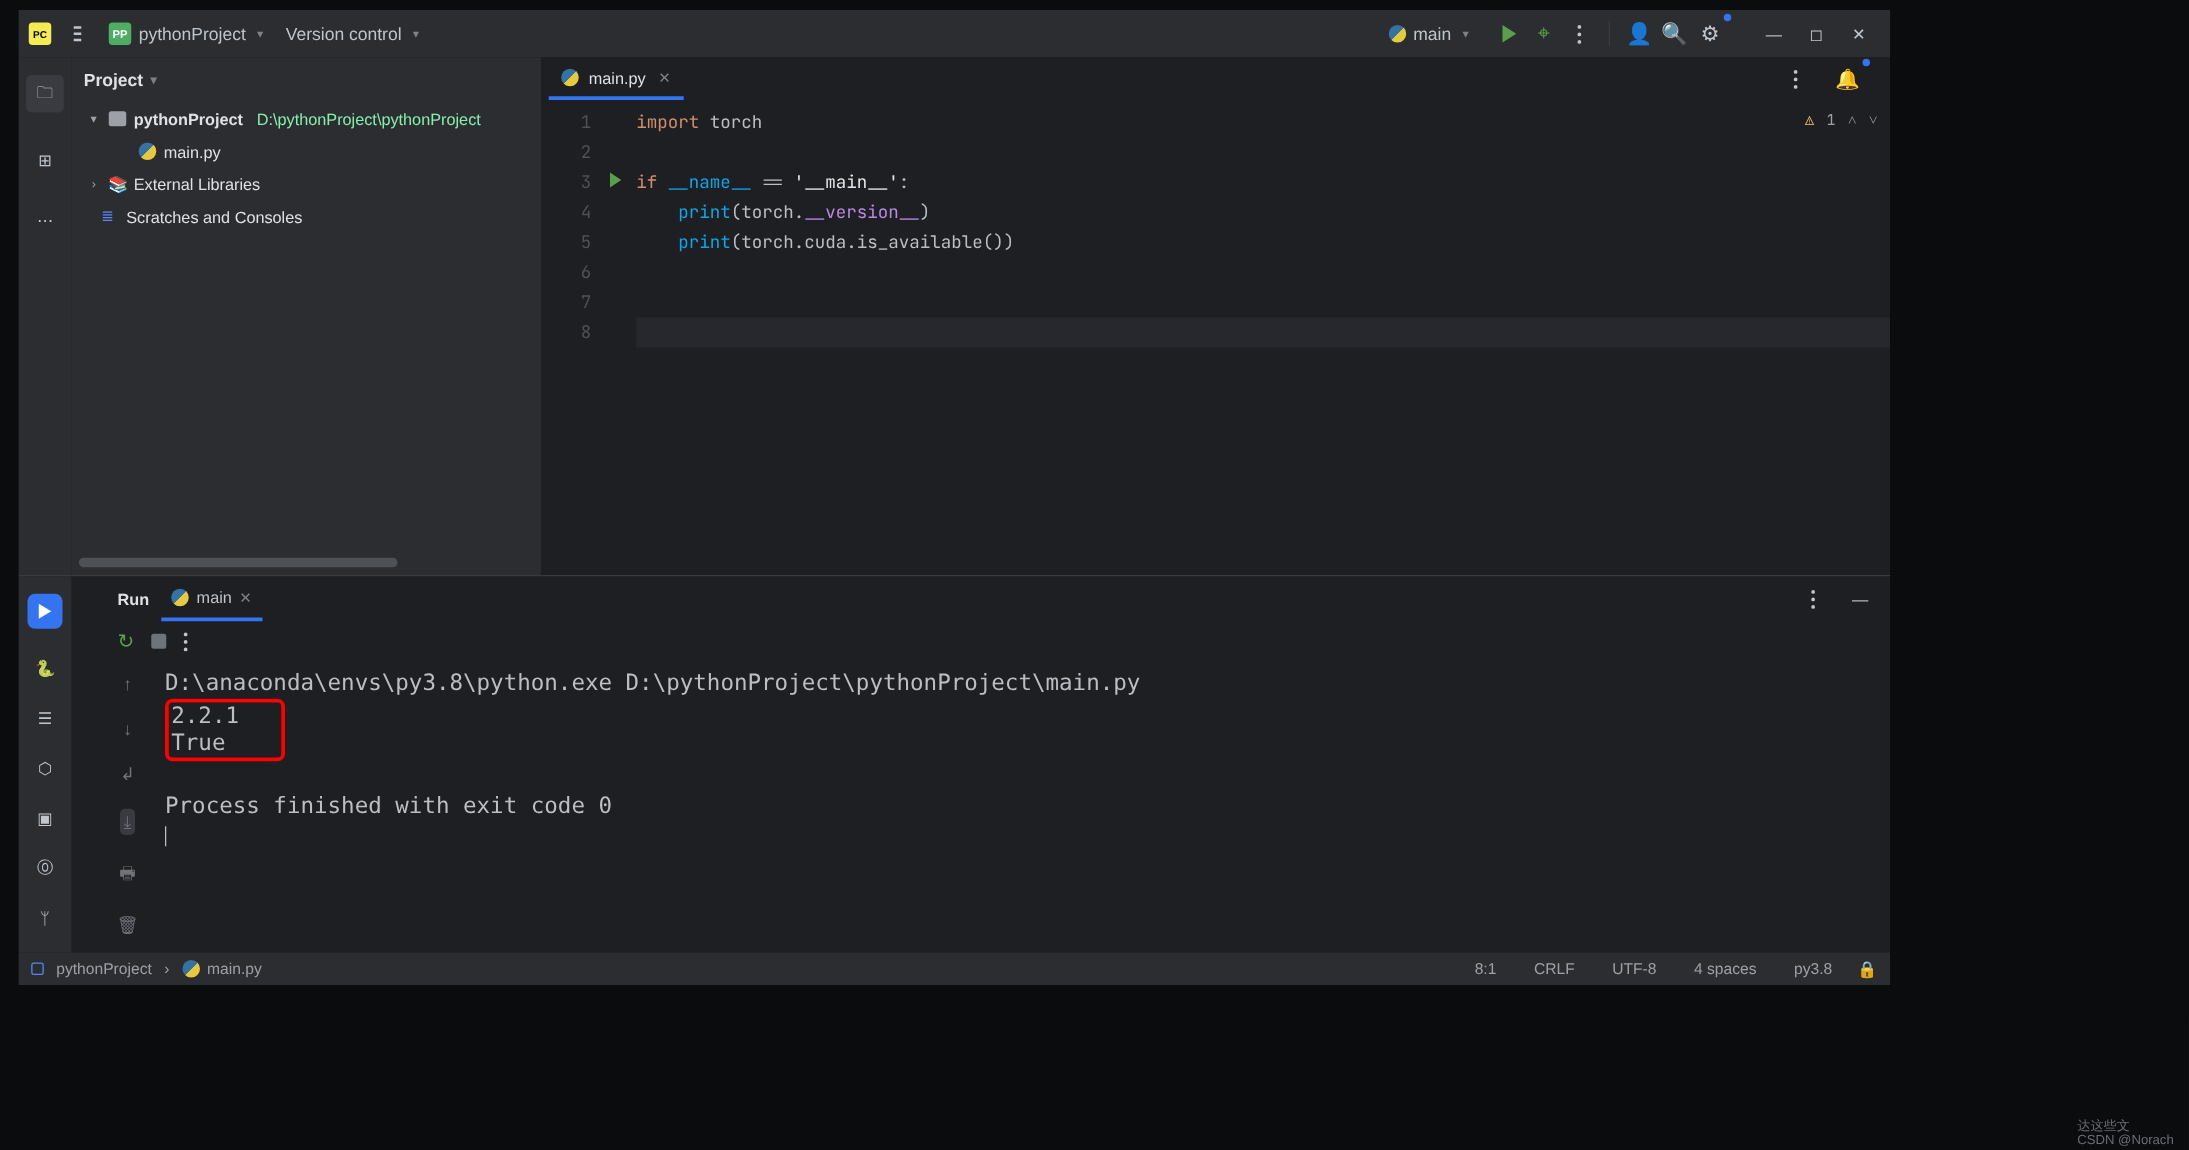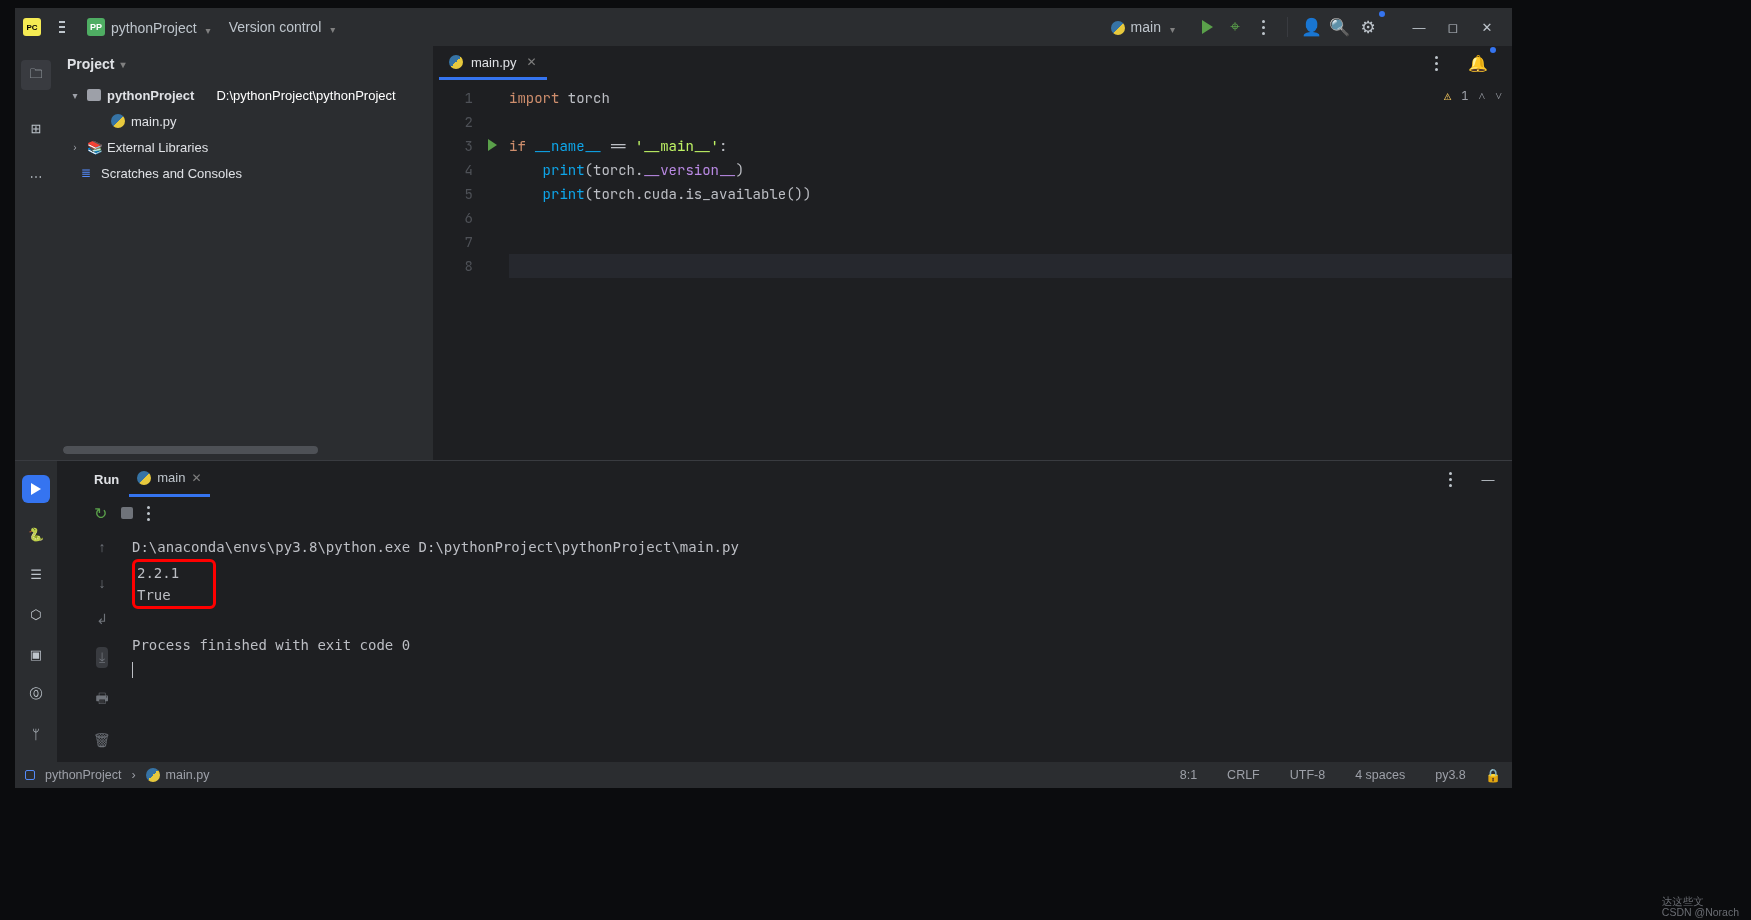--- a/index.html
+++ b/index.html
@@ -15,21 +15,21 @@
   width: 1497px; height: 780px;
   background: #1e1f22; display: flex; flex-direction: column;
 }
 
 .titlebar {
   height: 38px; background: #2b2d30;
   display: flex; align-items: center; padding: 0 8px;
 }
 .ide-logo { width: 18px; height: 18px; background: #f5eb53; border-radius: 3px; display:flex;align-items:center;justify-content:center;font-size:8px;color:#000;font-weight:bold;margin-right:18px;}
 .ham { width:18px;height:2px;background:#bec5cc;box-shadow:0 -5px 0 #bec5cc,0 5px 0 #bec5cc;margin-right:22px;}
-.proj-chip{display:flex;align-items:flex-end;gap:6px;margin-right:18px;}
+.proj-chip{display:flex;align-items:center;gap:6px;margin-right:18px;}
 .proj-icon{width:18px;height:18px;background:#4fad63;border-radius:3px;display:flex;align-items:center;justify-content:center;font-size:9px;color:#fff;font-weight:bold;}
 .titlebar .lbl{font-size:14px;color:#bec5cc;}
 .chev{font-size:10px;color:#808080;margin-left:3px;}
 .title-spacer{flex:1;}
 .py-icon-s{width:14px;height:14px;border-radius:50%;background:linear-gradient(135deg,#3673a5 50%,#e7c93d 50%);display:inline-block;}
 .run-tri{width:0;height:0;border-left:11px solid #5aa04a;border-top:7px solid transparent;border-bottom:7px solid transparent;}
 .dots-v{display:flex;flex-direction:column;gap:3px;align-items:center;}
 .dots-v span{width:3px;height:3px;border-radius:50%;background:#bec5cc;}
 .tb-btn{width:28px;height:28px;display:flex;align-items:center;justify-content:center;cursor:pointer;border-radius:4px;}
 .tb-sep{width:1px;height:20px;background:#393b40;margin:0 10px;}
@@ -43,21 +43,21 @@
 .activity .ico{width:20px;height:20px;display:flex;align-items:center;justify-content:center;color:#bec5cc;cursor:pointer;}
 .activity .ico.sel{background:#393b40;border-radius:4px;width:30px;height:30px;}
 
 .sidebar{width:376px;background:#2b2d30;display:flex;flex-direction:column;}
 .side-hdr{height:36px;display:flex;align-items:center;padding:0 10px;font-weight:600;font-size:14px;color:#dfe1e5;}
 .tree{flex:1;overflow:auto;padding-left:6px;}
 .tree-row{display:flex;align-items:center;height:26px;gap:6px;white-space:nowrap;}
 .tree-row .arr{width:12px;text-align:center;font-size:10px;color:#9da0a8;}
 .tree-row .nm{color:#dfe1e5;}
 .tree-row .nm.b{font-weight:700;}
-.tree-row .pth{color:#ffffff;margin-left:16px;}
+.tree-row .pth{color:#86efac;margin-left:5px;}
 .folder-ico{width:14px;height:12px;background:#9da0a8;border-radius:2px;display:inline-block;}
 .lib-ico{width:14px;height:14px;display:inline-block;font-size:13px;color:#9da0a8;}
 .scr-ico{width:14px;height:14px;display:inline-block;color:#548af7;font-size:12px;}
 .hscroll{height:8px;margin:2px 6px 6px 6px;border-radius:4px;position:relative;overflow:hidden;}
 .hscroll .thumb{position:absolute;left:0;top:0;height:100%;width:70%;background:#4e5156;border-radius:4px;}
 
 
 .editor{flex:1;background:#1e1f22;display:flex;flex-direction:column;min-width:0;}
 .tabs{height:36px;display:flex;align-items:center;padding:0 6px;background:#1e1f22;border-bottom:1px solid #1e1f22;}
 .etab{height:32px;display:flex;align-items:center;gap:8px;padding:0 10px;border-bottom:3px solid #3574f0;color:#dfe1e5;}
@@ -66,21 +66,21 @@
 .bell{position:relative;margin:0 14px;}
 .bell .dot{position:absolute;top:-3px;right:-4px;width:6px;height:6px;background:#3574f0;border-radius:50%;}
 .code-wrap{flex:1;display:flex;position:relative;font-family:"JetBrains Mono",Consolas,monospace;font-size:14px;}
 .gutter{width:48px;text-align:right;color:#4e5157;padding:4px 8px 0 0;line-height:24px;}
 .gut-extra{width:22px;padding-top:4px;line-height:24px;text-align:center;}
 .run-g{width:0;height:0;border-left:9px solid #5aa04a;border-top:6px solid transparent;border-bottom:6px solid transparent;display:inline-block;}
 .code{flex:1;padding:4px 0 0 6px;line-height:24px;white-space:pre;color:#bcbec4;}
 .kw{color:#cf8e6d;}
 .id{color:#0ea5e9;}
 .dun{color:#b888e2;}
-.str{color:#bef264;}
+.str{color:#e5e5e5;}
 .par{color:#bcbec4;}
 .curline{display:inline-block;width:100%;}
 .probs{position:absolute;top:6px;right:10px;display:flex;align-items:center;gap:10px;color:#9da0a8;font-size:12px;}
 .warn{color:#f2c55c;}
 
 
 .run-panel{height:302px;display:flex;background:#1e1f22;border-top:1px solid #393b40;}
 .run-act{width:42px;background:#2b2d30;display:flex;flex-direction:column;align-items:center;gap:22px;padding-top:14px;}
 .run-act .ico{color:#bec5cc;width:18px;height:18px;display:flex;align-items:center;justify-content:center;}
 .run-act .play{width:28px;height:28px;background:#3574f0;border-radius:6px;display:flex;align-items:center;justify-content:center;}
@@ -90,21 +90,21 @@
 .run-hdr .ttl{font-weight:600;color:#dfe1e5;}
 .rtab{display:flex;align-items:center;gap:6px;height:36px;padding:0 8px;border-bottom:3px solid #3574f0;}
 .rtab .x{color:#808080;font-size:12px;}
 .run-hdr-spacer{flex:1;}
 .run-tb{height:32px;display:flex;align-items:center;padding:0 10px;gap:14px;color:#9da0a8;}
 .stop-sq{width:12px;height:12px;background:#6f737a;border-radius:2px;}
 .run-rerun{color:#5aa04a;font-size:16px;}
 .run-out-row{flex:1;display:flex;}
 .out-gut{width:36px;display:flex;flex-direction:column;align-items:center;gap:20px;padding-top:10px;color:#6f737a;}
 .out-gut .ic{font-size:14px;}
-.console{flex:1;padding:6px 12px;font-family:Consolas,monospace;font-size:14px;color:#bcbec4;line-height:24px;white-space:pre;}
+.console{flex:1;padding:6px 12px;font-family:Consolas,monospace;font-size:18px;color:#bcbec4;line-height:24px;white-space:pre;}
 .hl-box{border:3px solid #ff0000;border-radius:6px;display:inline-block;padding:0px 34px 0px 2px;line-height:22px;}
 .cursor{display:inline-block;width:1px;height:16px;background:#bcbec4;vertical-align:middle;}
 
 
 .status{height:26px;background:#2b2d30;display:flex;align-items:center;padding:0 10px;gap:10px;color:#9da0a8;font-size:12.5px;}
 .status .sq{width:10px;height:10px;border:1.5px solid #548af7;border-radius:2px;}
 .status .crumb{display:flex;align-items:center;gap:6px;}
 .status-spacer{flex:1;}
 .status .itm{margin:0 10px;}
 .lock{font-size:13px;}

